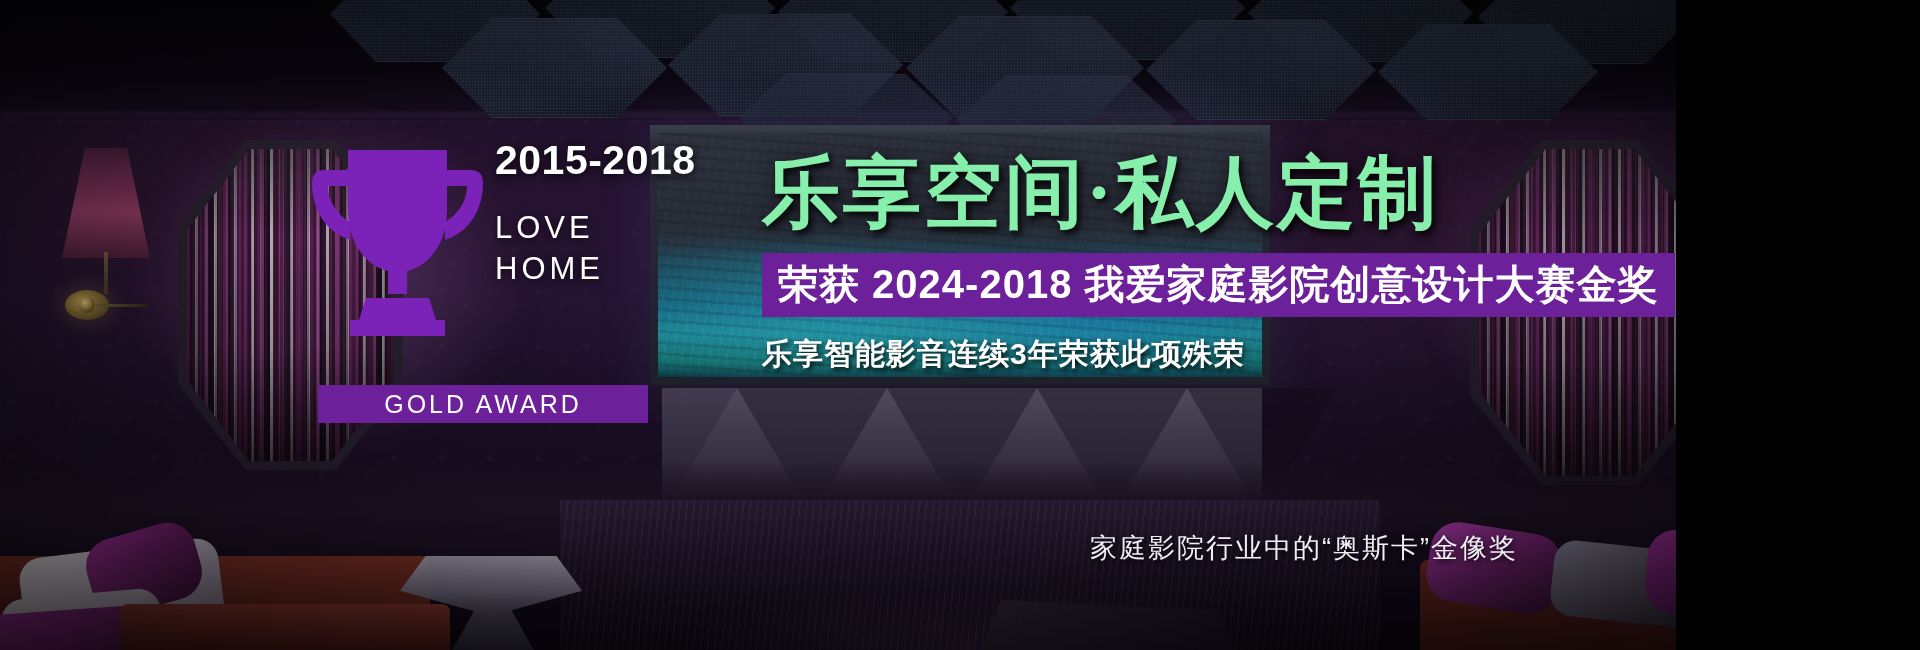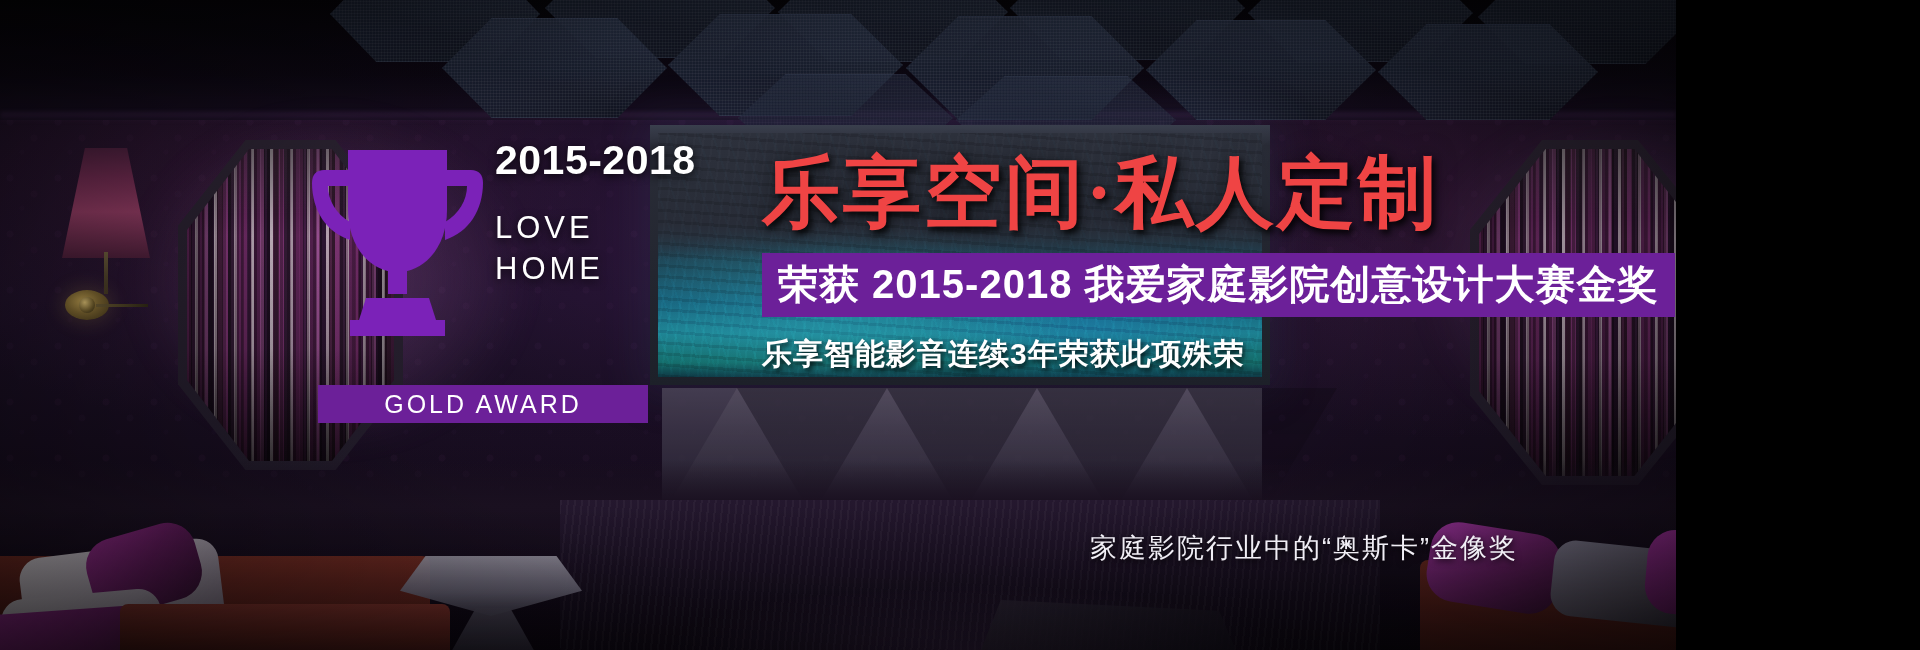--- a/index.html
+++ b/index.html
@@ -250,21 +250,21 @@
   .gold-badge span{
     color:#ffffff;font-size:25px;letter-spacing:3px;font-weight:300;
     white-space:nowrap;
   }
 
   
   .maintext{position:absolute;left:762px;top:152px;width:920px;}
   .headline{
     font-family:"Liberation Serif","DejaVu Serif",serif;
     font-weight:bold;
-    font-size:78px;line-height:1.06;color:#ef4444;
+    font-size:78px;line-height:1.06;color:#86efac;
     letter-spacing:3px;white-space:nowrap;
     text-shadow:3px 4px 6px rgba(0,0,0,.85), 0 0 22px rgba(0,0,0,.55);
   }
   .purple-bar{
     margin-top:18px;
     background:#6c2099;
     display:inline-block;
     padding:7px 16px 9px 16px;
   }
   .purple-bar span{
@@ -430,20 +430,20 @@
       </div>
 
       <div class="gold-badge">
         <span>GOLD AWARD</span>
       </div>
     </div>
 
     <div class="maintext">
       <div class="headline">乐享空间·私人定制</div>
       <div class="purple-bar">
-        <span>荣获 2015-2018 我爱家庭影院创意设计大赛金奖</span>
+        <span>荣获 2024-2018 我爱家庭影院创意设计大赛金奖</span>
       </div>
       <div class="tagline">乐享智能影音连续3年荣获此项殊荣</div>
     </div>
 
     <div class="footnote">家庭影院行业中的“奥斯卡”金像奖</div>
   </div>
 </div>
 
 </body></html>

